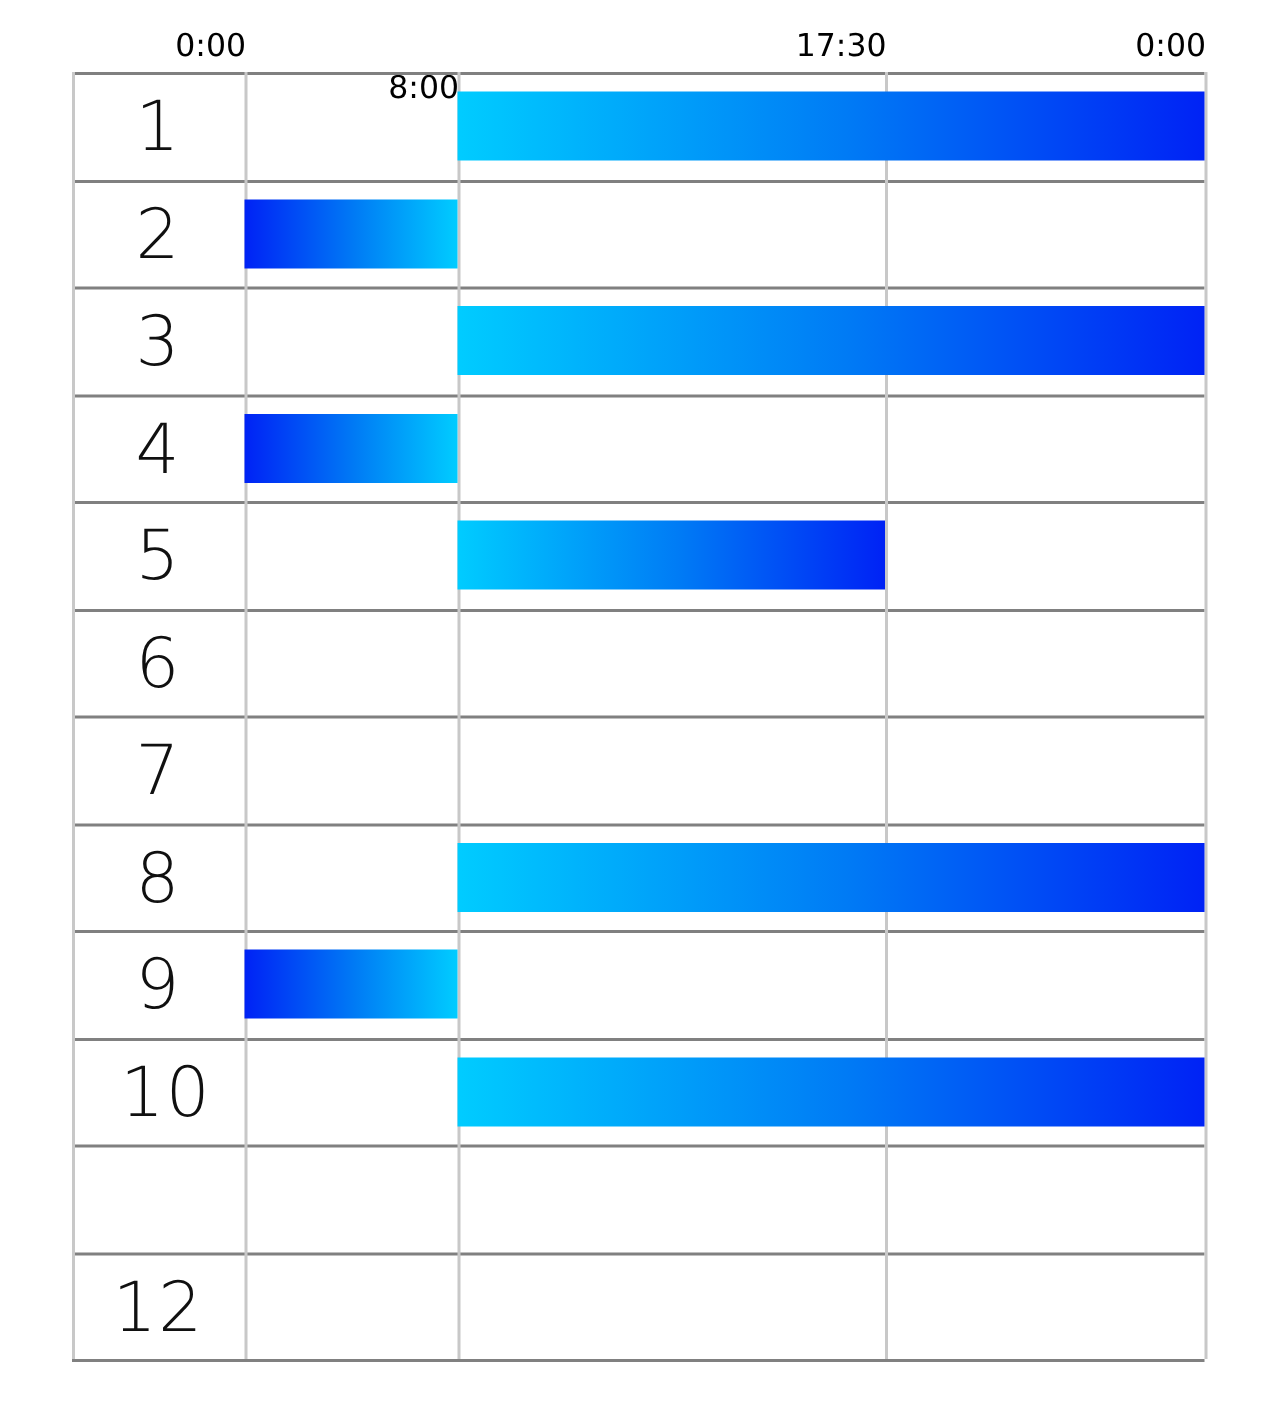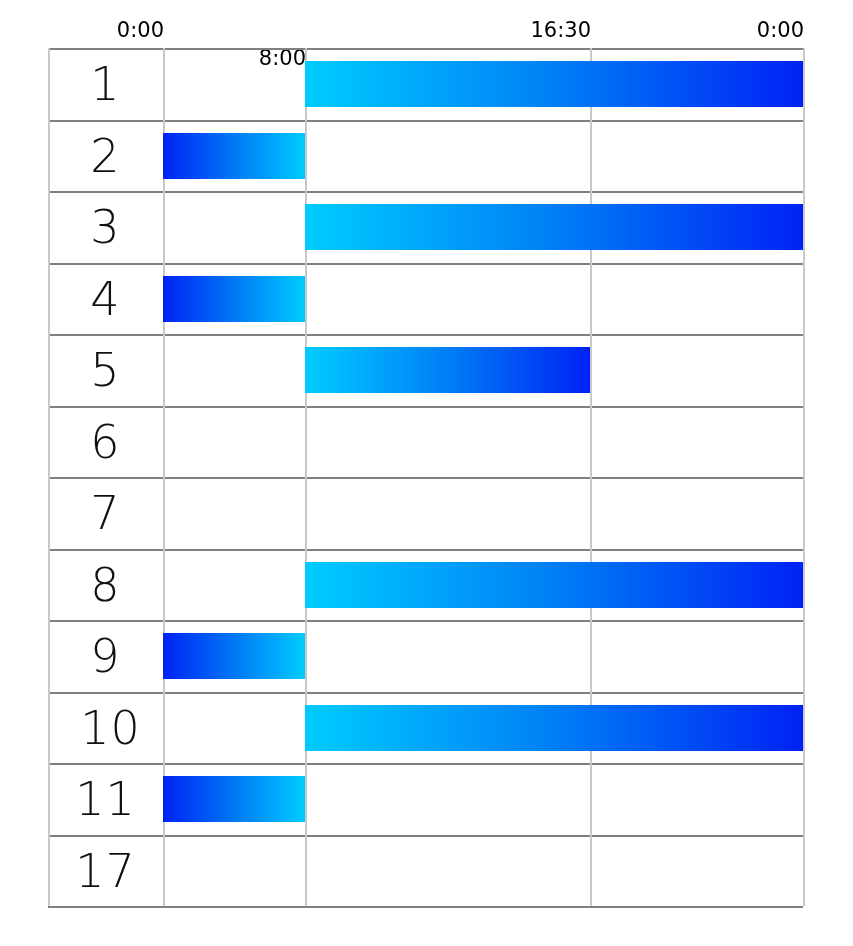--- a/index.html
+++ b/index.html
@@ -102,21 +102,21 @@
   }
 </style>
 </head>
 <body>
 
 <div id="chart-root">
 
   <div id="axis-header">
       <div class="axis-tick-label" style="left: 164px;">0:00</div>
       <div class="axis-tick-label" style="left: 306px; margin-top: 28px;">8:00</div>
-      <div class="axis-tick-label" style="left: 591px;">16:30</div>
+      <div class="axis-tick-label" style="left: 591px;">17:30</div>
       <div class="axis-tick-label" style="left: 804px;">0:00</div>
     </div>
 
   <div id="grid-body" style="width: 755px; height: 858px;">
       <div class="hline" style="top: 0px; width: 755px;"></div>
       <div class="hline" style="top: 72px; width: 755px;"></div>
       <div class="hline" style="top: 143px; width: 755px;"></div>
       <div class="hline" style="top: 215px; width: 755px;"></div>
       <div class="hline" style="top: 286px; width: 755px;"></div>
       <div class="hline" style="top: 358px; width: 755px;"></div>
@@ -163,22 +163,18 @@
         <div class="bar" title="8:00 - 0:00" style="left: 257px; width: 498px; background: linear-gradient(to right, rgb(0, 204, 255) 0%, rgb(0, 123, 245) 52%, rgb(0, 34, 245) 100%);"></div>
       </div>
       <div class="row" style="top: 572px; width: 755px;">
         <div class="row-label" style="width: 115px;">9</div>
         <div class="bar" title="0:00 - 8:00" style="left: 115px; width: 142px; background: linear-gradient(to right, rgb(0, 34, 245) 0%, rgb(0, 123, 245) 52%, rgb(0, 204, 255) 100%);"></div>
       </div>
       <div class="row" style="top: 644px; width: 755px;">
         <div class="row-label" style="width: 125px;">10</div>
         <div class="bar" title="8:00 - 0:00" style="left: 257px; width: 498px; background: linear-gradient(to right, rgb(0, 204, 255) 0%, rgb(0, 123, 245) 52%, rgb(0, 34, 245) 100%);"></div>
       </div>
-      <div class="row" style="top: 715px; width: 755px;">
-        <div class="row-label" style="width: 115px;">11</div>
-        <div class="bar" title="0:00 - 8:00" style="left: 115px; width: 142px; background: linear-gradient(to right, rgb(0, 34, 245) 0%, rgb(0, 123, 245) 52%, rgb(0, 204, 255) 100%);"></div>
-      </div>
       <div class="row" style="top: 787px; width: 755px;">
-        <div class="row-label" style="width: 115px;">17</div>
+        <div class="row-label" style="width: 115px;">12</div>
       </div>
     </div>
 
 </div>
 
 </body></html>

